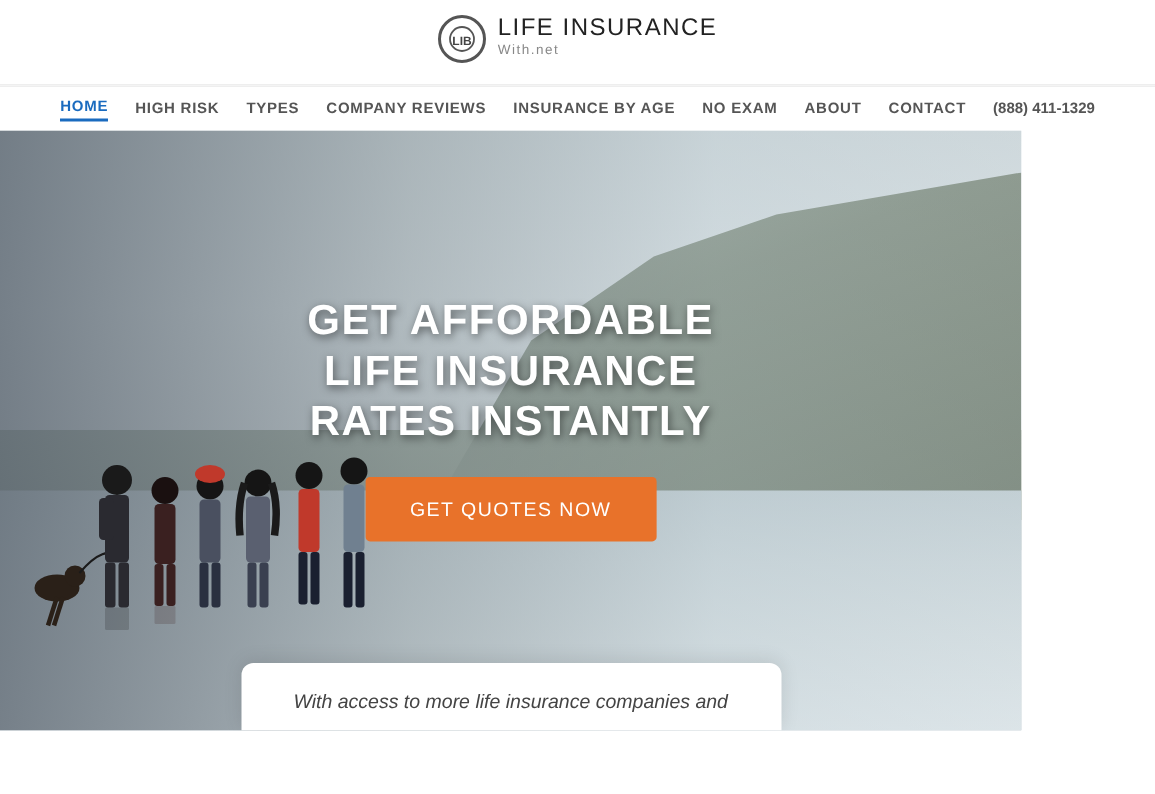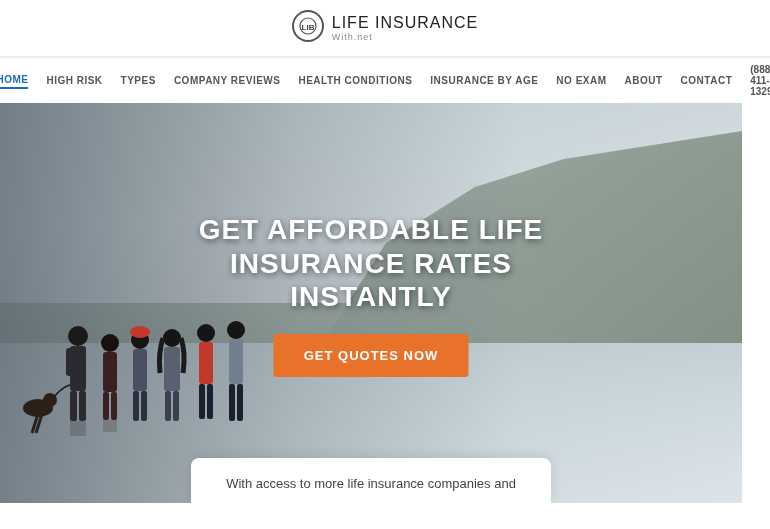--- a/index.html
+++ b/index.html
@@ -15,21 +15,21 @@
     
     .header {
       background: #fff;
       text-align: center;
       padding: 10px 0 6px;
       border-bottom: 1px solid #eee;
     }
 
     .logo-area {
       display: flex;
-      align-items: flex-end;
+      align-items: flex-start;
       justify-content: center;
       gap: 8px;
       margin-bottom: 8px;
     }
 
     .logo-circle {
       width: 32px;
       height: 32px;
       border: 2px solid #555;
       border-radius: 50%;
@@ -88,21 +88,21 @@
 
     .nav-phone {
       font-size: 10px;
       color: #555;
       font-weight: bold;
     }
 
     
     .hero {
       position: relative;
-      width: 742px;
+      width: 681px;
       height: 400px;
       overflow: hidden;
     }
 
     .hero-bg {
       position: absolute;
       inset: 0;
       background: linear-gradient(
         to right,
         rgba(100,110,120,0.85) 0%,
@@ -171,40 +171,41 @@
       margin-bottom: 20px;
       max-width: 420px;
     }
 
     .cta-button {
       background: #e8722a;
       color: #fff;
       border: none;
       padding: 14px 30px;
       font-size: 13px;
-      font-weight: bold;
+      font-weight: normal;
       letter-spacing: 1px;
       text-transform: uppercase;
       cursor: pointer;
       border-radius: 3px;
     }
 
     
     .bottom-card {
       position: absolute;
       bottom: 0;
       left: 50%;
       transform: translateX(-50%);
       width: 360px;
       background: #fff;
       border-radius: 8px 8px 0 0;
       padding: 16px 20px 10px;
       z-index: 4;
       text-align: center;
       box-shadow: 0 -2px 12px rgba(0,0,0,0.1);
+      font-style: italic;
     }
 
     .bottom-card-text {
       font-size: 13px;
       color: #444;
       line-height: 1.5;
     }
   </style>
 </head>
 <body>
@@ -222,21 +223,20 @@
       <div class="logo-subtitle">With.net</div>
     </div>
   </div>
 </div>
 
 <nav class="nav">
   <span class="nav-item active">HOME</span>
   <span class="nav-item">HIGH RISK</span>
   <span class="nav-item">TYPES</span>
   <span class="nav-item">COMPANY REVIEWS</span>
-  <span class="nav-item">HEALTH CONDITIONS</span>
   <span class="nav-item">INSURANCE BY AGE</span>
   <span class="nav-item">NO EXAM</span>
   <span class="nav-item">ABOUT</span>
   <span class="nav-item">CONTACT</span>
   <span class="nav-phone">(888) 411-1329</span>
 </nav>
 
 <div class="hero">
 
   <div class="hero-scene"></div>

